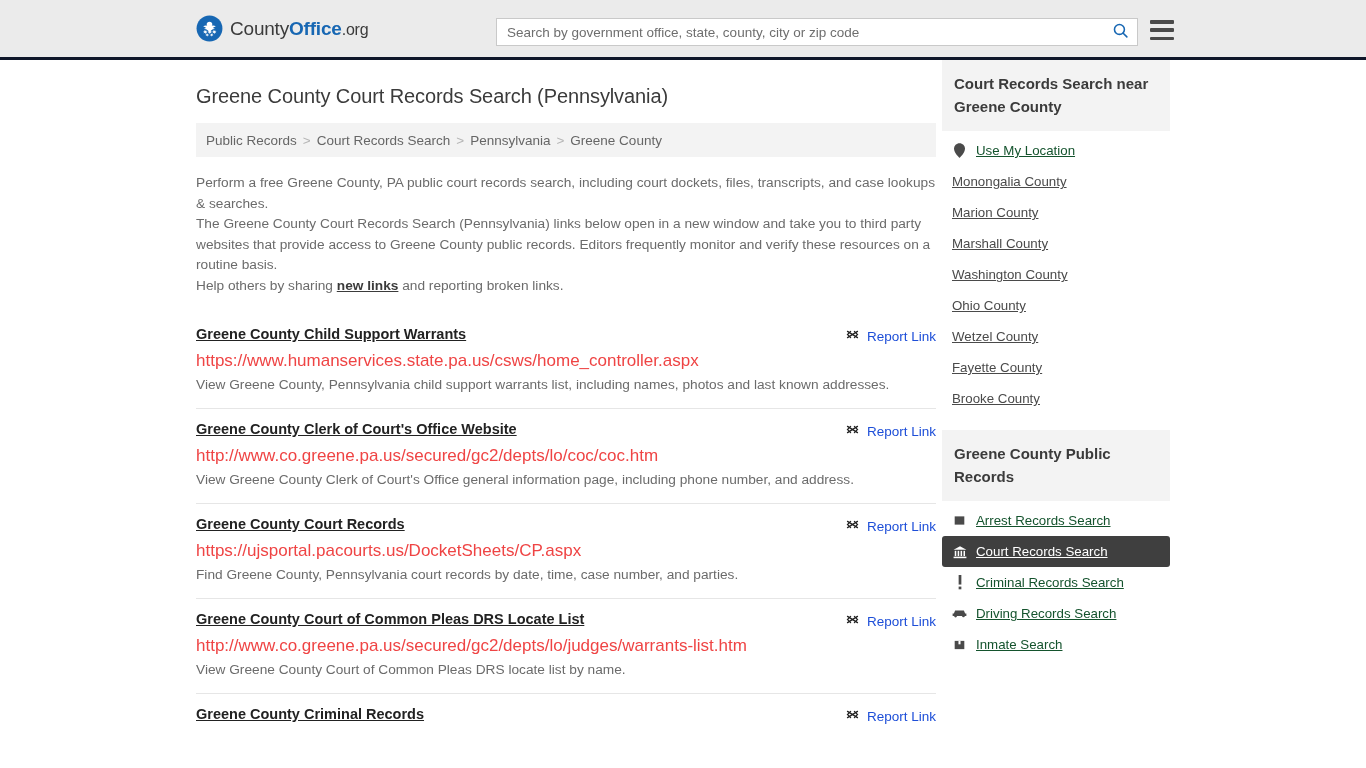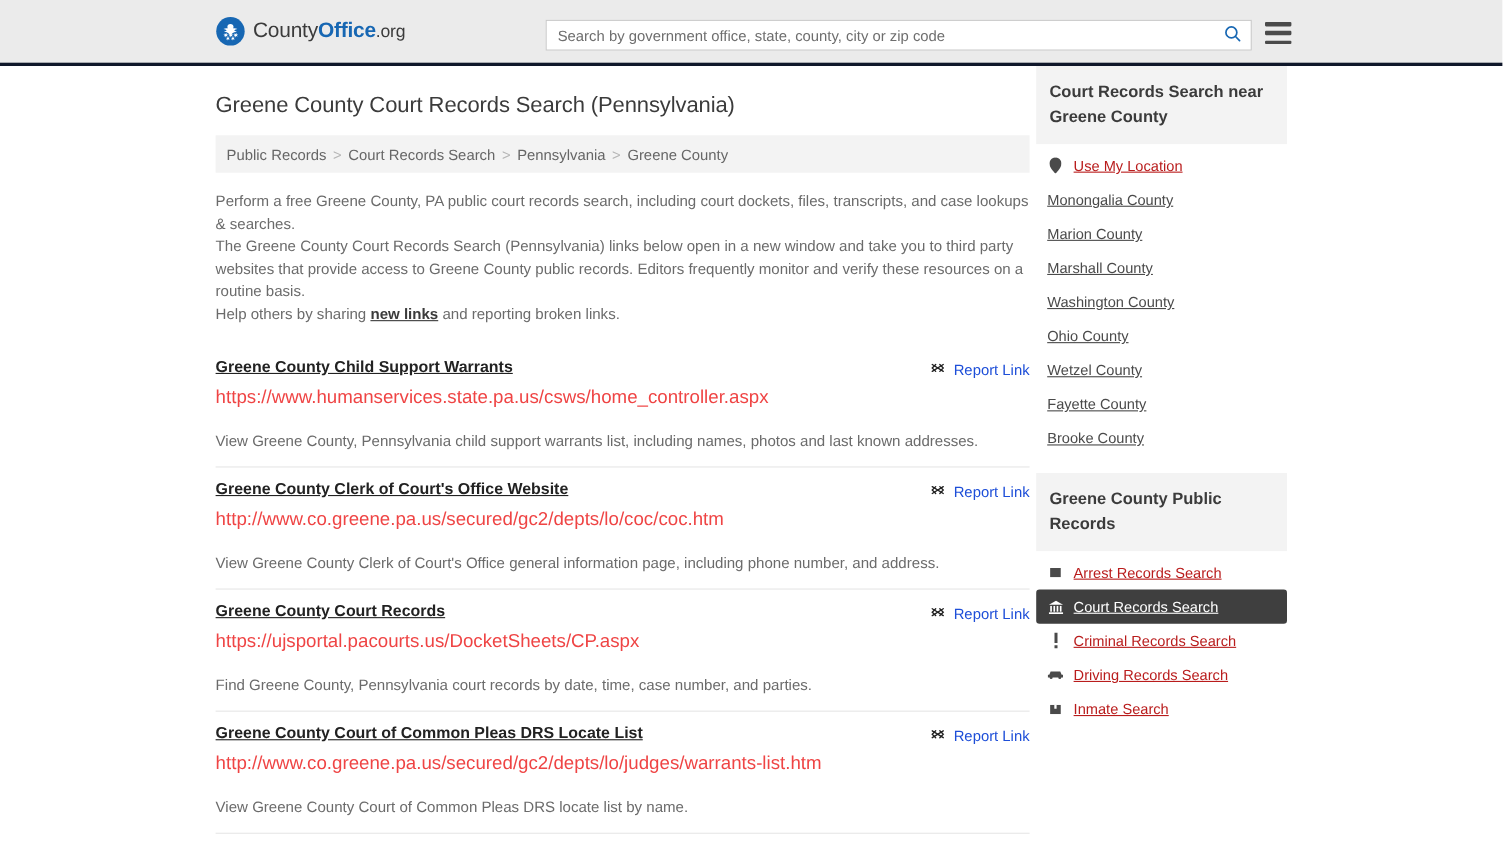--- a/index.html
+++ b/index.html
@@ -111,38 +111,38 @@
     font-size: 13.5px; color: #1d4ed8;
     cursor: pointer; white-space: nowrap;
     padding-top: 1px;
   }
   .result-url {
     font-size: 17px; color: #ef4444;
     margin-top: 6px; word-break: break-all;
   }
   .result-desc {
     font-size: 13.7px; color: #6b6b6b;
-    line-height: 24px; margin-top: 18px;
+    line-height: 24px; margin-top: 2px;
   }
 
   
   .panel { margin-bottom: 16px; }
   .panel-head {
     background: #f3f3f3;
     padding: 12px 12px 13px 12px;
     font-size: 15px; font-weight: bold; color: #3b3b3b;
     line-height: 23px;
   }
   .panel-list { padding-top: 4px; }
   .panel-item {
     display: flex; align-items: center; gap: 9px;
     padding: 8px 10px;
     font-size: 13.3px;
   }
-  .panel-item a { color: #b91c1c; text-decoration: underline; }
+  .panel-item a { color: #14532d; text-decoration: underline; }
   .panel-item.active { background: #3f3f3f; border-radius: 3px; }
   .panel-item.active a { color: #ffffff; }
   .panel-item .ico {
     width: 15px; height: 15px; flex: 0 0 15px;
     display: flex; align-items: center; justify-content: center;
     color: #4a4a4a;
   }
   .panel-item.active .ico { color: #ffffff; }
   .county-item { padding: 8px 10px; font-size: 13.3px; }
   .county-item a { color: #4a4a4a; text-decoration: underline; }

